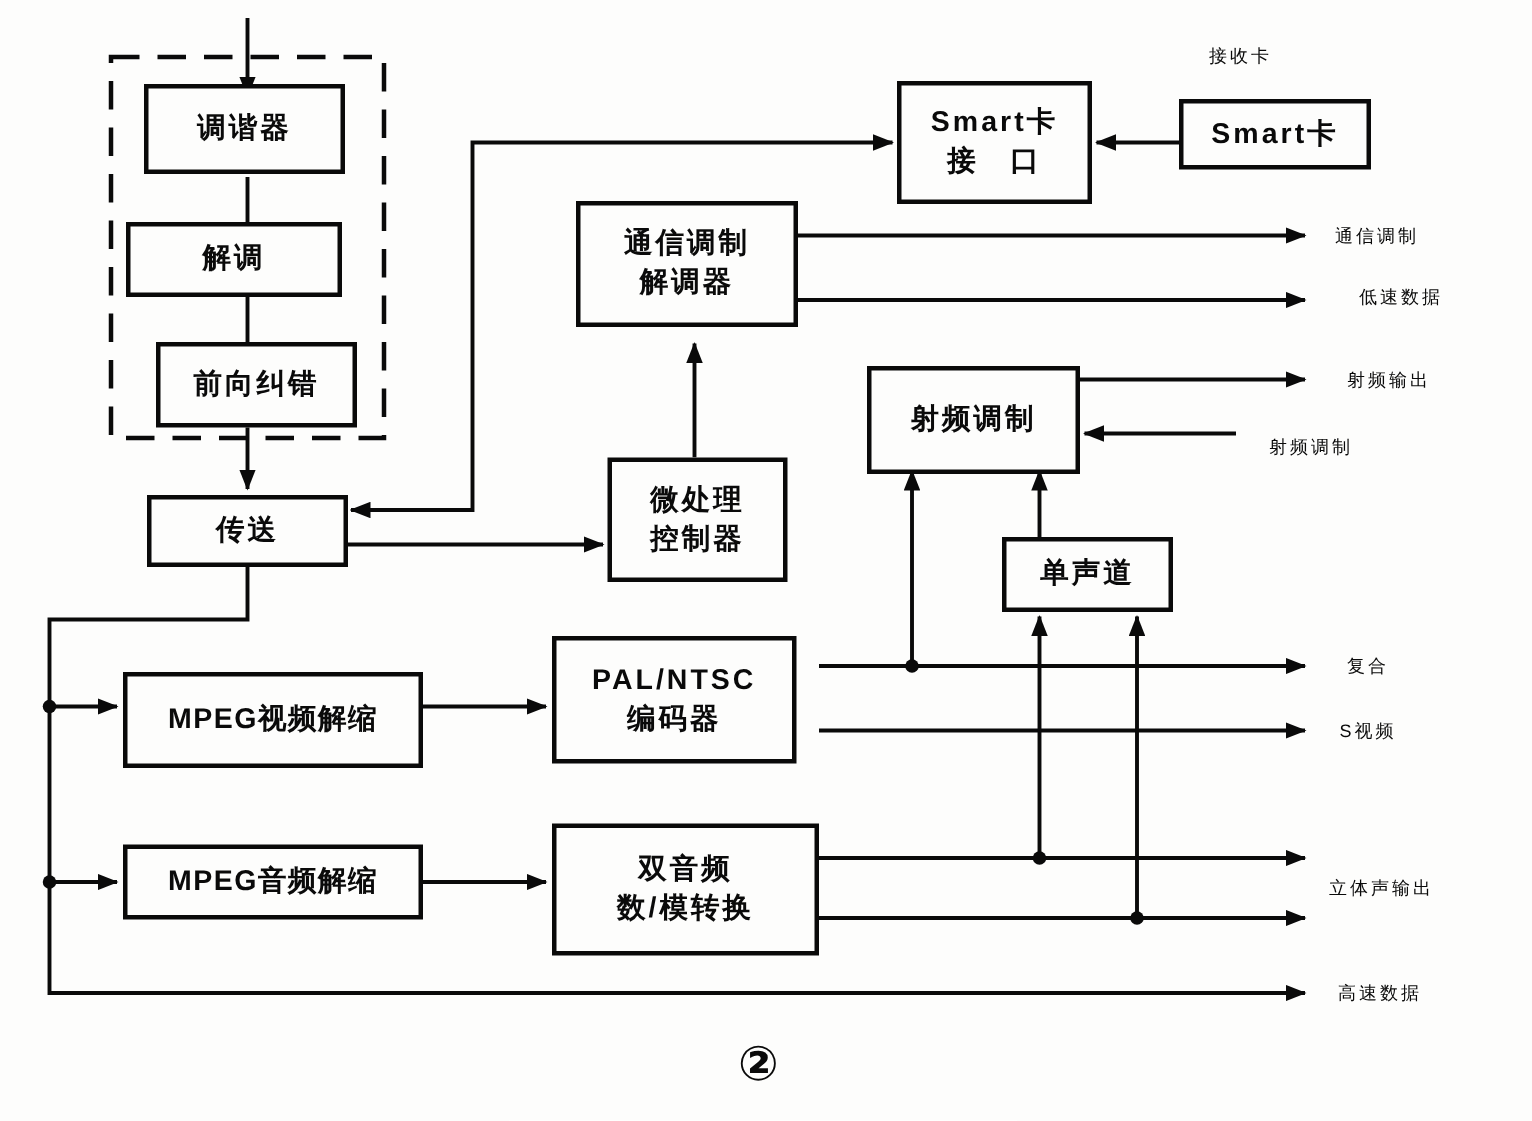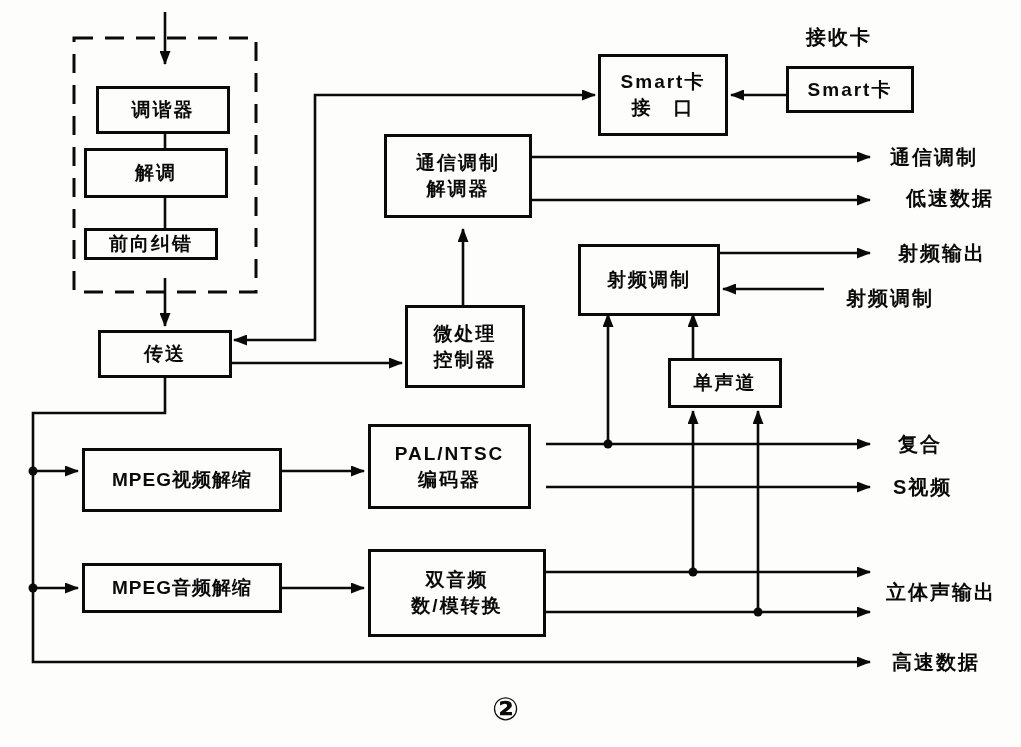--- a/index.html
+++ b/index.html
@@ -9,21 +9,21 @@
     overflow:hidden;
   }
   #wires{position:absolute;left:0;top:0;z-index:1;}
   .box{
     position:absolute;z-index:2;background:#fdfdfc;border:3px solid #0a0a0a;
     display:flex;flex-direction:column;align-items:center;justify-content:center;
     font-weight:bold;font-size:19px;line-height:1.35;letter-spacing:2px;
     text-align:center;box-sizing:border-box;white-space:nowrap;
   }
   .lbl{
-    position:absolute;z-index:2;font-weight:bold;font-size:20px;line-height:22px;
+    position:absolute;z-index:2;font-weight:normal;font-size:12px;line-height:22px;
     letter-spacing:2px;white-space:nowrap;
   }
   .caption{
     position:absolute;z-index:2;font-size:32px;font-weight:bold;letter-spacing:0;
   }
 </style>
 </head>
 <body>
 
 <div id="stage">
@@ -78,27 +78,27 @@
     </g>
     <g fill="#0a0a0a" stroke="none">
       <circle cx="608" cy="444" r="4.5"></circle>
       <circle cx="693" cy="572" r="4.5"></circle>
       <circle cx="758" cy="612" r="4.5"></circle>
       <circle cx="33" cy="471" r="4.5"></circle>
       <circle cx="33" cy="588" r="4.5"></circle>
     </g>
   </svg>
 
-  <div class="box" style="left:96px;top:86px;width:134px;height:48px">
+  <div class="box" style="left:96px;top:56px;width:134px;height:60px">
     <span>调谐器</span>
   </div>
   <div class="box" style="left:84px;top:148px;width:144px;height:50px">
     <span>解调</span>
   </div>
-  <div class="box" style="left:84px;top:228px;width:134px;height:32px">
+  <div class="box" style="left:104px;top:228px;width:134px;height:57px">
     <span>前向纠错</span>
   </div>
   <div class="box" style="left:98px;top:330px;width:134px;height:48px">
     <span>传送</span>
   </div>
 
   <div class="box" style="left:598px;top:54px;width:130px;height:82px">
     <span>Smart卡</span>
     <span>接　口</span>
   </div>

